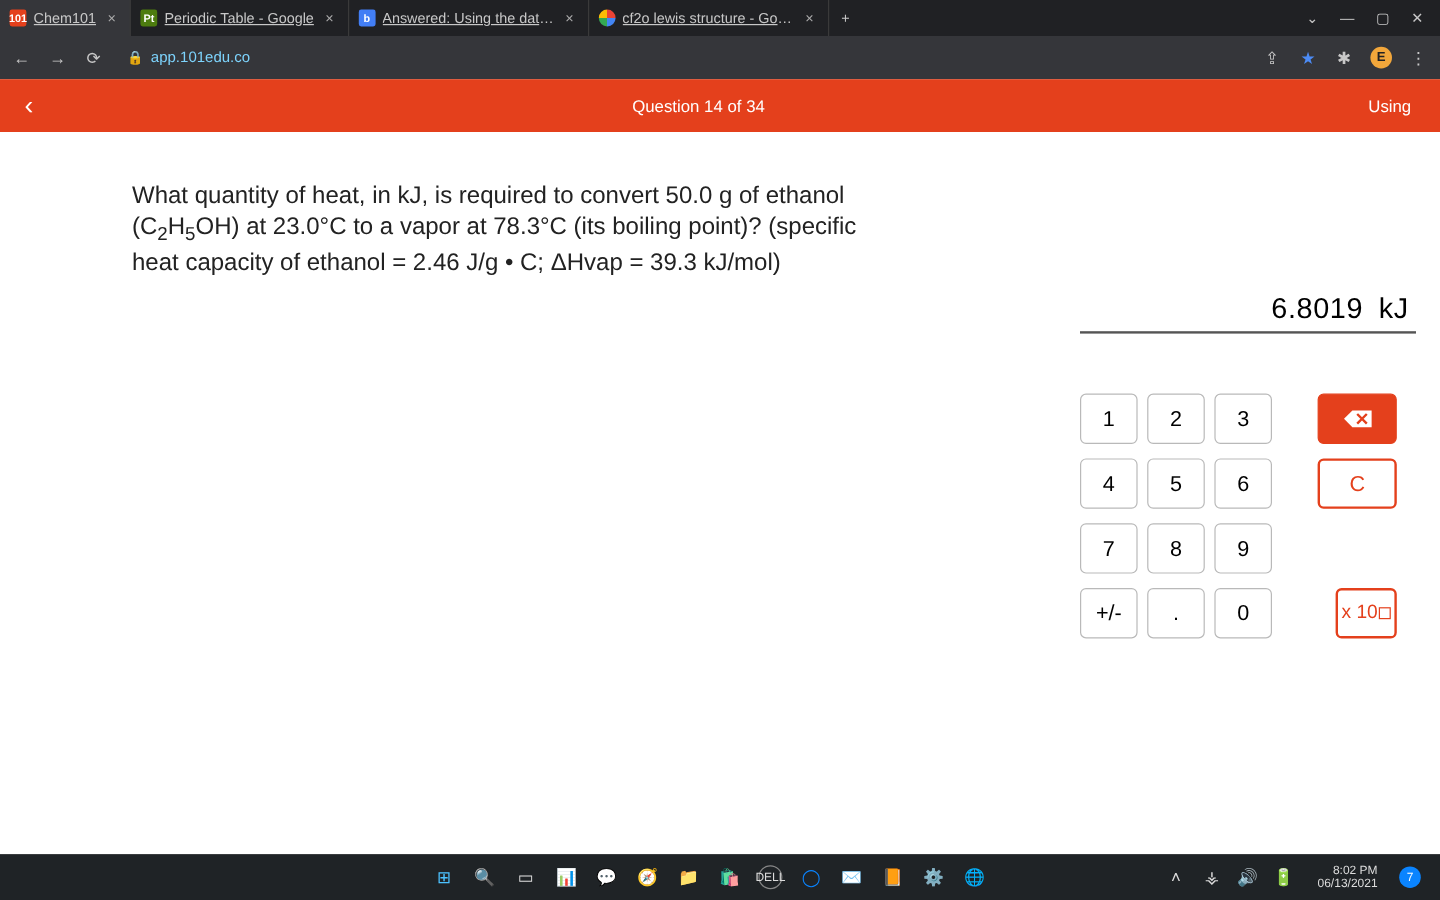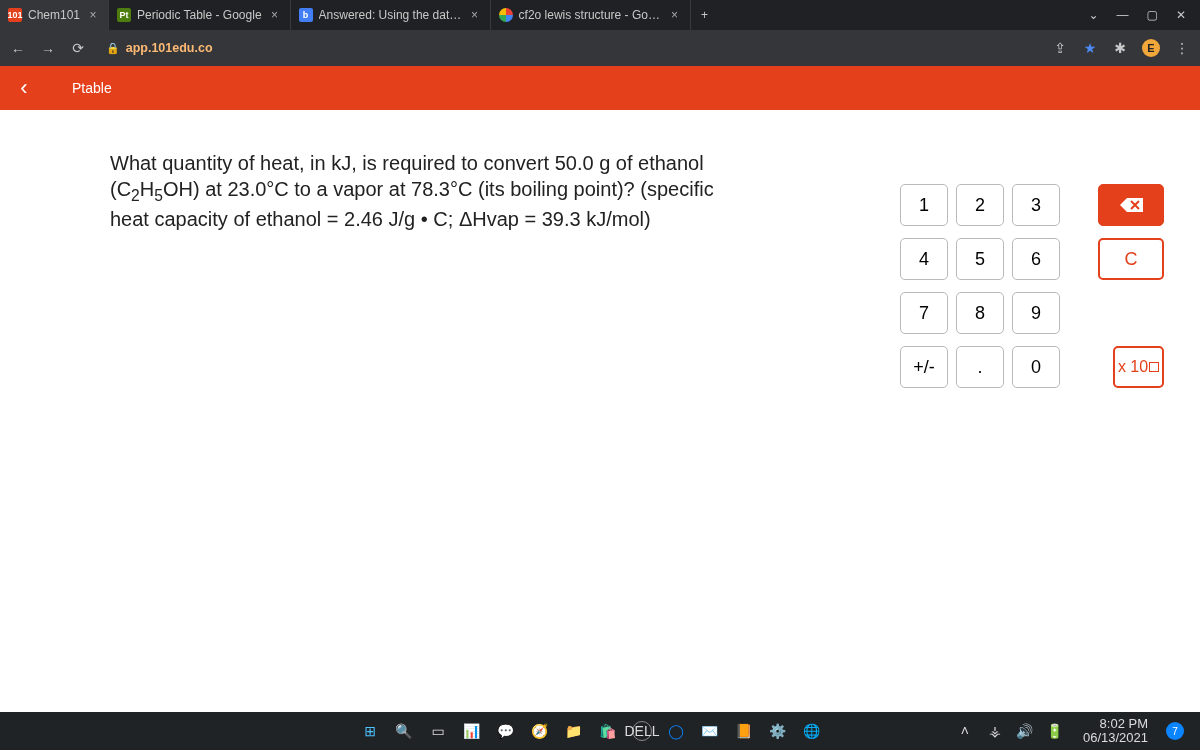--- a/index.html
+++ b/index.html
@@ -3,33 +3,33 @@
 <meta charset="utf-8">
 <style>
 * { margin: 0; padding: 0; box-sizing: border-box; font-family: "Segoe UI", Arial, sans-serif; }
 html, body { width: 1200px; height: 750px; background: #000; overflow: hidden; }
 
 
 .tabstrip { height: 30px; background: #202124; display: flex; align-items: stretch; color: #c8c8c8; font-size: 12px; }
 .tab { display: flex; align-items: center; gap: 6px; padding: 0 8px; max-width: 200px; border-right: 1px solid #3a3a3a; }
 .tab.active { background: #35363a; }
 .tab .favicon { width: 14px; height: 14px; display: flex; align-items: center; justify-content: center; font-size: 9px; font-weight: bold; border-radius: 2px; }
-.tab .ttl { white-space: nowrap; overflow: hidden; text-overflow: ellipsis; flex: 1; }
+.tab .ttl { white-space: nowrap; overflow: hidden; text-overflow: ellipsis; flex: 1; text-decoration: underline; }
 .tab .close { width: 14px; text-align: center; font-size: 12px; color: #aaa; }
 .newtab { width: 28px; display: flex; align-items: center; justify-content: center; color: #c8c8c8; }
 .tabstrip-spacer { flex: 1; }
 .win-controls { display: flex; align-items: center; gap: 18px; padding: 0 14px; color: #c8c8c8; }
 .win-controls span { font-size: 12px; }
 
 
 .addrbar { height: 36px; background: #35363a; display: flex; align-items: center; padding: 0 10px; color: #c8c8c8; gap: 14px; }
 .nav-icon { width: 16px; font-size: 14px; text-align: center; }
 .omnibox { flex: 0 0 auto; display: flex; align-items: center; gap: 6px; padding-left: 6px; }
 .lock { font-size: 11px; }
-.url { font-size: 12.5px; color: #fdba74; font-weight: bold; }
+.url { font-size: 12.5px; color: #7dd3fc; }
 .addr-spacer { flex: 1; }
 .ext-badge { width: 18px; height: 18px; border-radius: 50%; background: #f2a73b; color: #202124; font-size: 11px; font-weight: bold; display: flex; align-items: center; justify-content: center; }
 
 
 .page { position: absolute; top: 66px; left: 0; right: 0; bottom: 38px; background: #fff; }
 
 .qbar { height: 44px; background: #e4401c; color: #fff; display: flex; align-items: center; }
 .qbar .back { width: 48px; text-align: center; font-size: 22px; font-weight: 300; }
 .qbar .center { flex: 1; text-align: center; font-size: 14px; }
 .qbar .submit { padding: 0 24px; font-size: 14px; }
@@ -53,21 +53,21 @@
 .key.exp { font-size: 16px; margin-left: 15px; }
 .expbox { display: inline-block; width: 10px; height: 10px; border: 1px solid #e4401c; margin-left: 1px; vertical-align: super; }
 
 
 .taskbar { position: absolute; left: 0; right: 0; bottom: 0; height: 38px; background: #1f2326; display: flex; align-items: center; color: #dcdcdc; font-size: 11px; }
 .task-icons { display: flex; align-items: center; gap: 14px; padding-left: 360px; }
 .tb-ico { width: 20px; height: 20px; display: flex; align-items: center; justify-content: center; font-size: 14px; }
 .tb-spacer { flex: 1; }
 .systray { display: flex; align-items: center; gap: 10px; padding: 0 10px; }
 .clock { text-align: right; line-height: 1.1; padding: 0 8px; }
-.clock div { font-size: 13px; }
+.clock div { font-size: 10px; }
 .notif { width: 18px; height: 18px; border-radius: 50%; background: #0a84ff; color: #fff; font-size: 10px; display: flex; align-items: center; justify-content: center; margin-right: 6px; }
 
 .fav-red { background: #e4401c; color: #fff; }
 .fav-teal { background: #4d7c0f; color: #fff; }
 .fav-blue { background: #427ef5; color: #fff; }
 .fav-g { width: 14px; height: 14px; border-radius: 50%; background: conic-gradient(#ea4335 0 90deg,#4285f4 90deg 180deg,#34a853 180deg 270deg,#fbbc05 270deg 360deg); }
 </style>
 </head>
 <body>
 
@@ -114,29 +114,34 @@
   <span class="nav-icon">⇪</span>
   <span class="nav-icon" style="color:#4c8bf5">★</span>
   <span class="nav-icon">✱</span>
   <span class="ext-badge">E</span>
   <span class="nav-icon">⋮</span>
 </div>
 
 <div class="page">
   <div class="qbar">
     <div class="back">‹</div>
-    <div class="submit">Ptable</div>
+    <div class="center">Question 14 of 34</div>
+    <div class="submit">Using</div>
   </div>
 
   <div class="content">
     <div class="qarea">
       <div class="qtext" id="qtext">What quantity of heat, in kJ, is required to convert 50.0 g of ethanol (C<span class="sub">2</span>H<span class="sub">5</span>OH) at 23.0°C to a vapor at 78.3°C (its boiling point)? (specific heat capacity of ethanol = 2.46 J/g • C; ΔHvap = 39.3 kJ/mol)</div>
     </div>
 
     <div class="panel">
+      <div class="display">
+        <span class="val">6.8019</span>
+        <span class="unit">kJ</span>
+      </div>
 
       <div class="keypad">
         <div class="key">1</div>
         <div class="key">2</div>
         <div class="key">3</div>
         <div class="keygap"></div>
         <div class="key red-fill wide">
           <svg width="26" height="16" viewBox="0 0 26 16">
             <path d="M8 0 L26 0 L26 16 L8 16 L0 8 Z" fill="#fff" opacity="0"></path>
             <path d="M8 0 L26 0 L26 16 L8 16 L0 8 Z" fill="none" stroke="#fff" stroke-width="0"></path>
@@ -173,21 +178,21 @@
 <div class="taskbar">
   <div class="task-icons">
     <span class="tb-ico" style="color:#4cc2ff">⊞</span>
     <span class="tb-ico">🔍</span>
     <span class="tb-ico">▭</span>
     <span class="tb-ico">📊</span>
     <span class="tb-ico">💬</span>
     <span class="tb-ico">🧭</span>
     <span class="tb-ico">📁</span>
     <span class="tb-ico">🛍️</span>
-    <span class="tb-ico" style="font-size:14px;border:1px solid #888;border-radius:50%;padding:1px 1px">DELL</span>
+    <span class="tb-ico" style="font-size:10px;border:1px solid #888;border-radius:50%;padding:1px 1px">DELL</span>
     <span class="tb-ico" style="color:#0a84ff">◯</span>
     <span class="tb-ico">✉️</span>
     <span class="tb-ico">📙</span>
     <span class="tb-ico">⚙️</span>
     <span class="tb-ico">🌐</span>
   </div>
   <div class="tb-spacer"></div>
   <div class="systray">
     <span class="tb-ico">˄</span>
     <span class="tb-ico">⚶</span>

